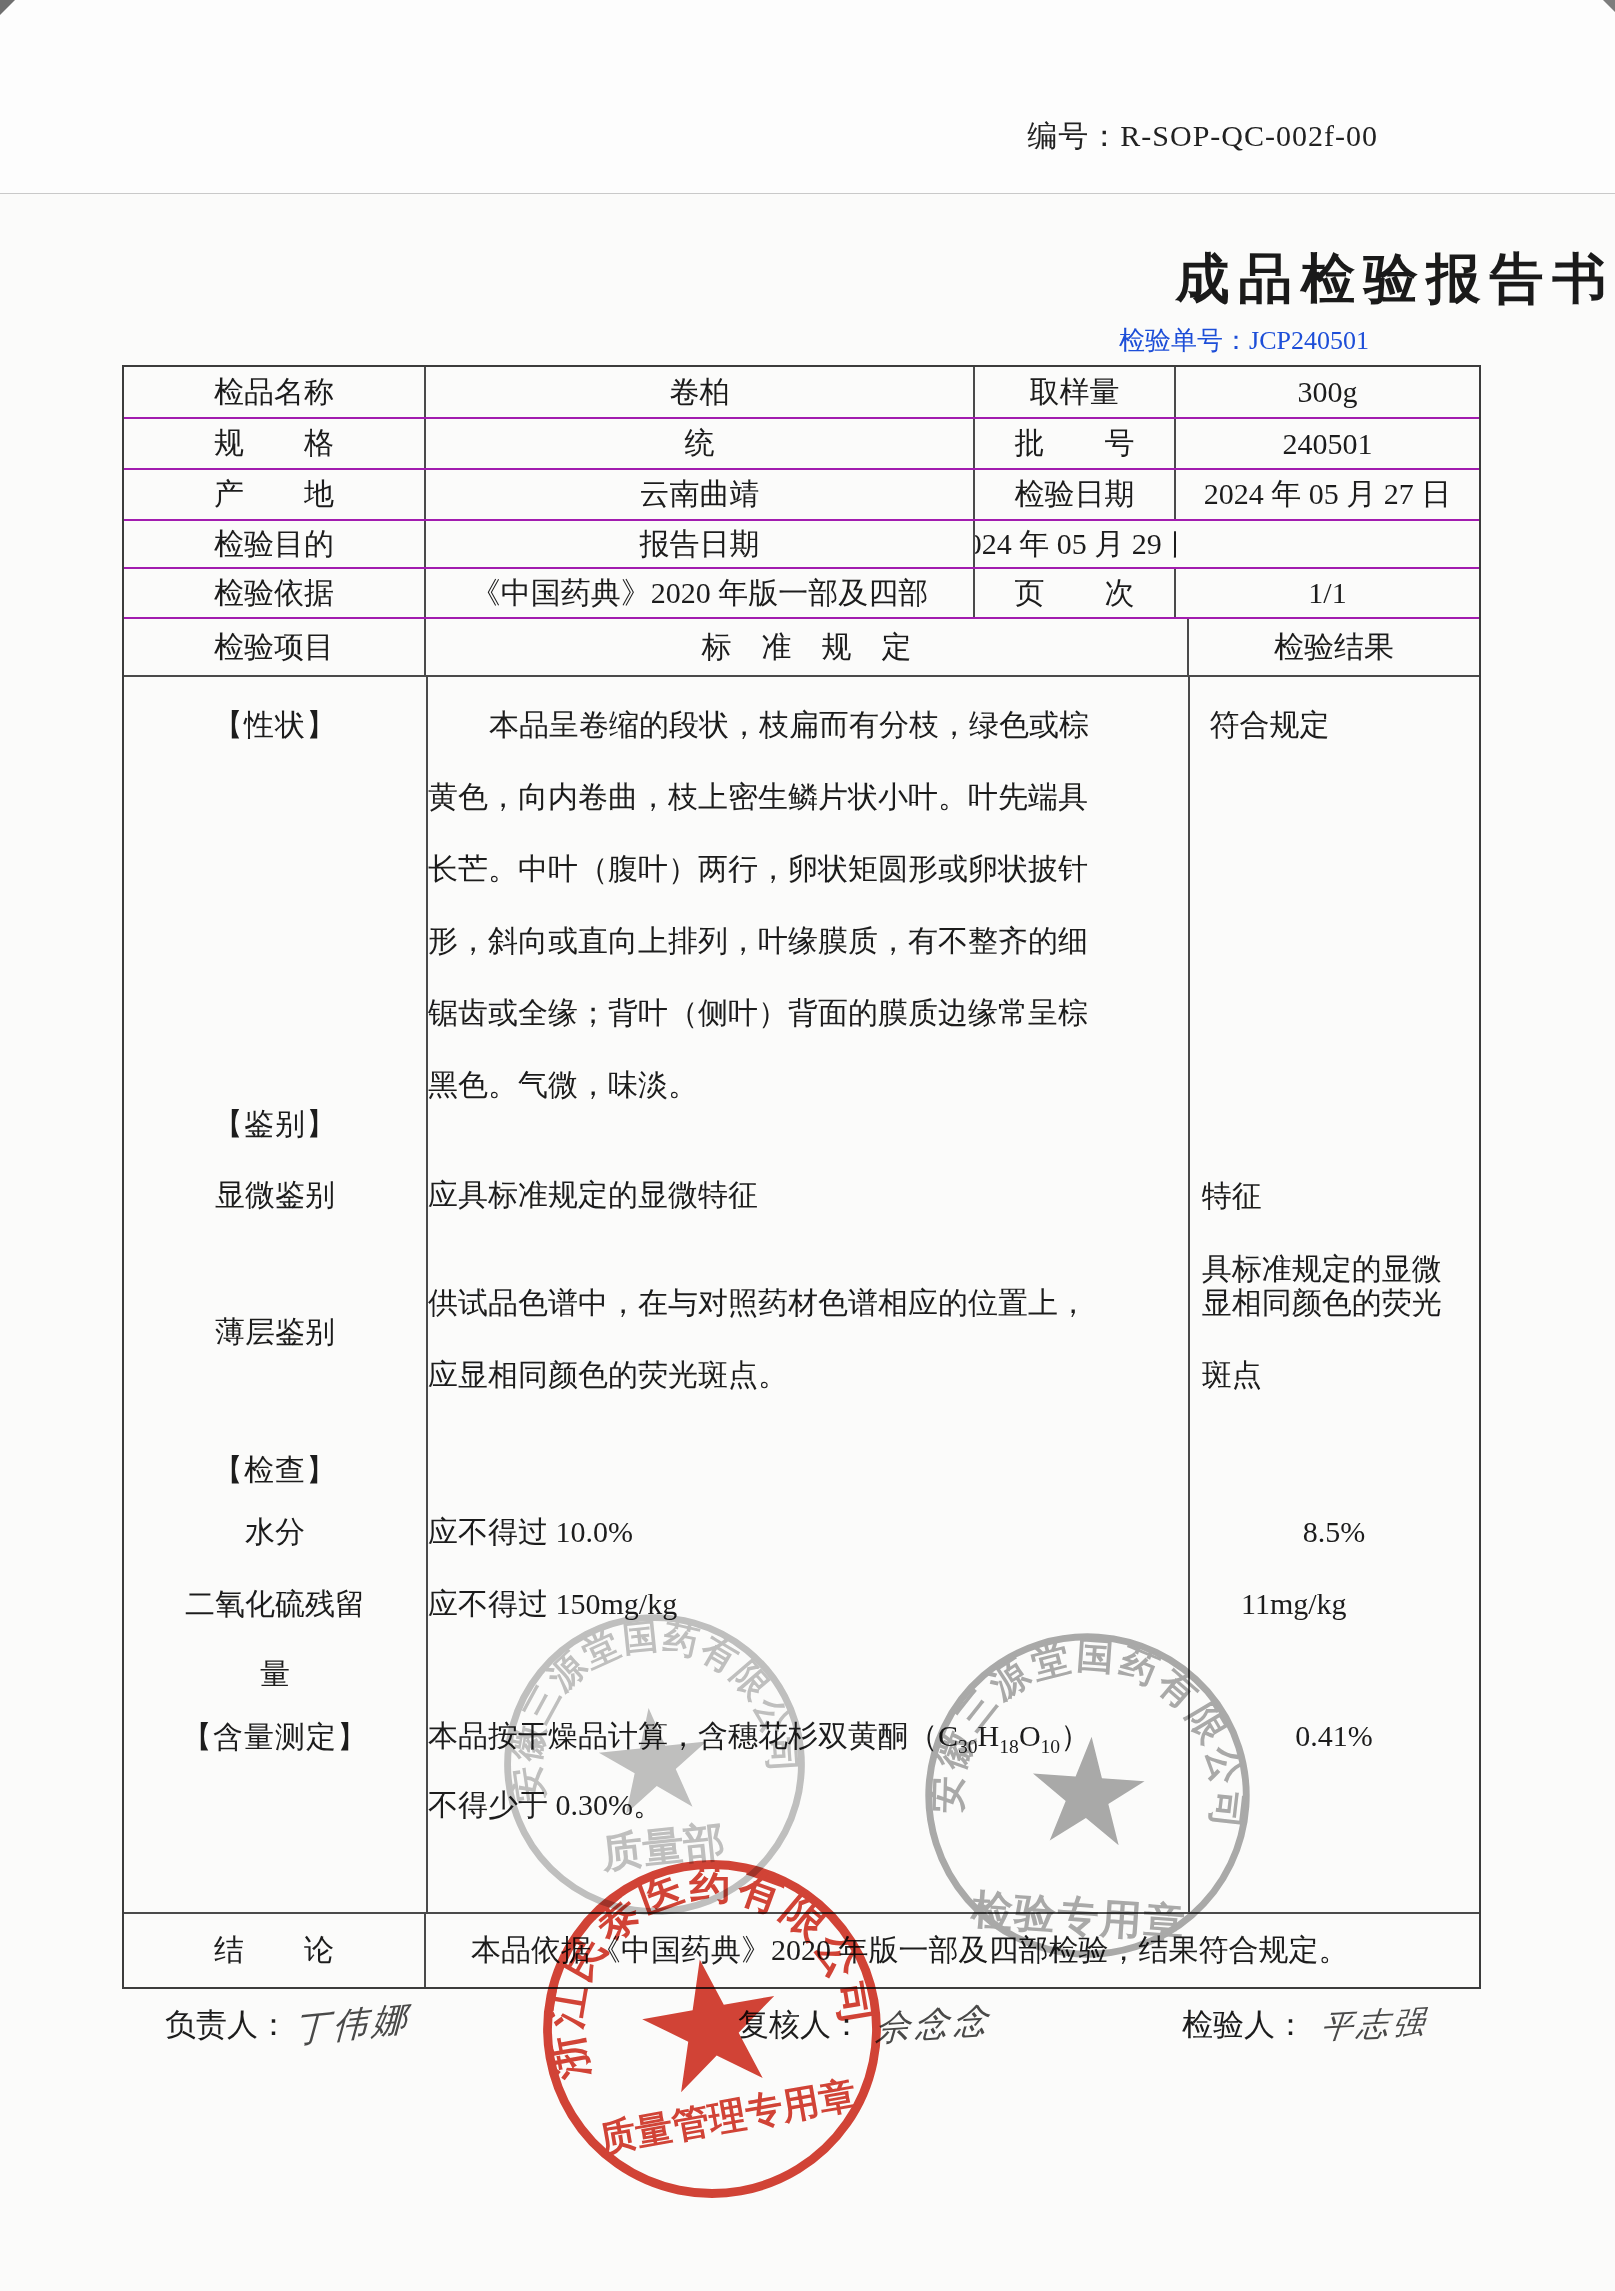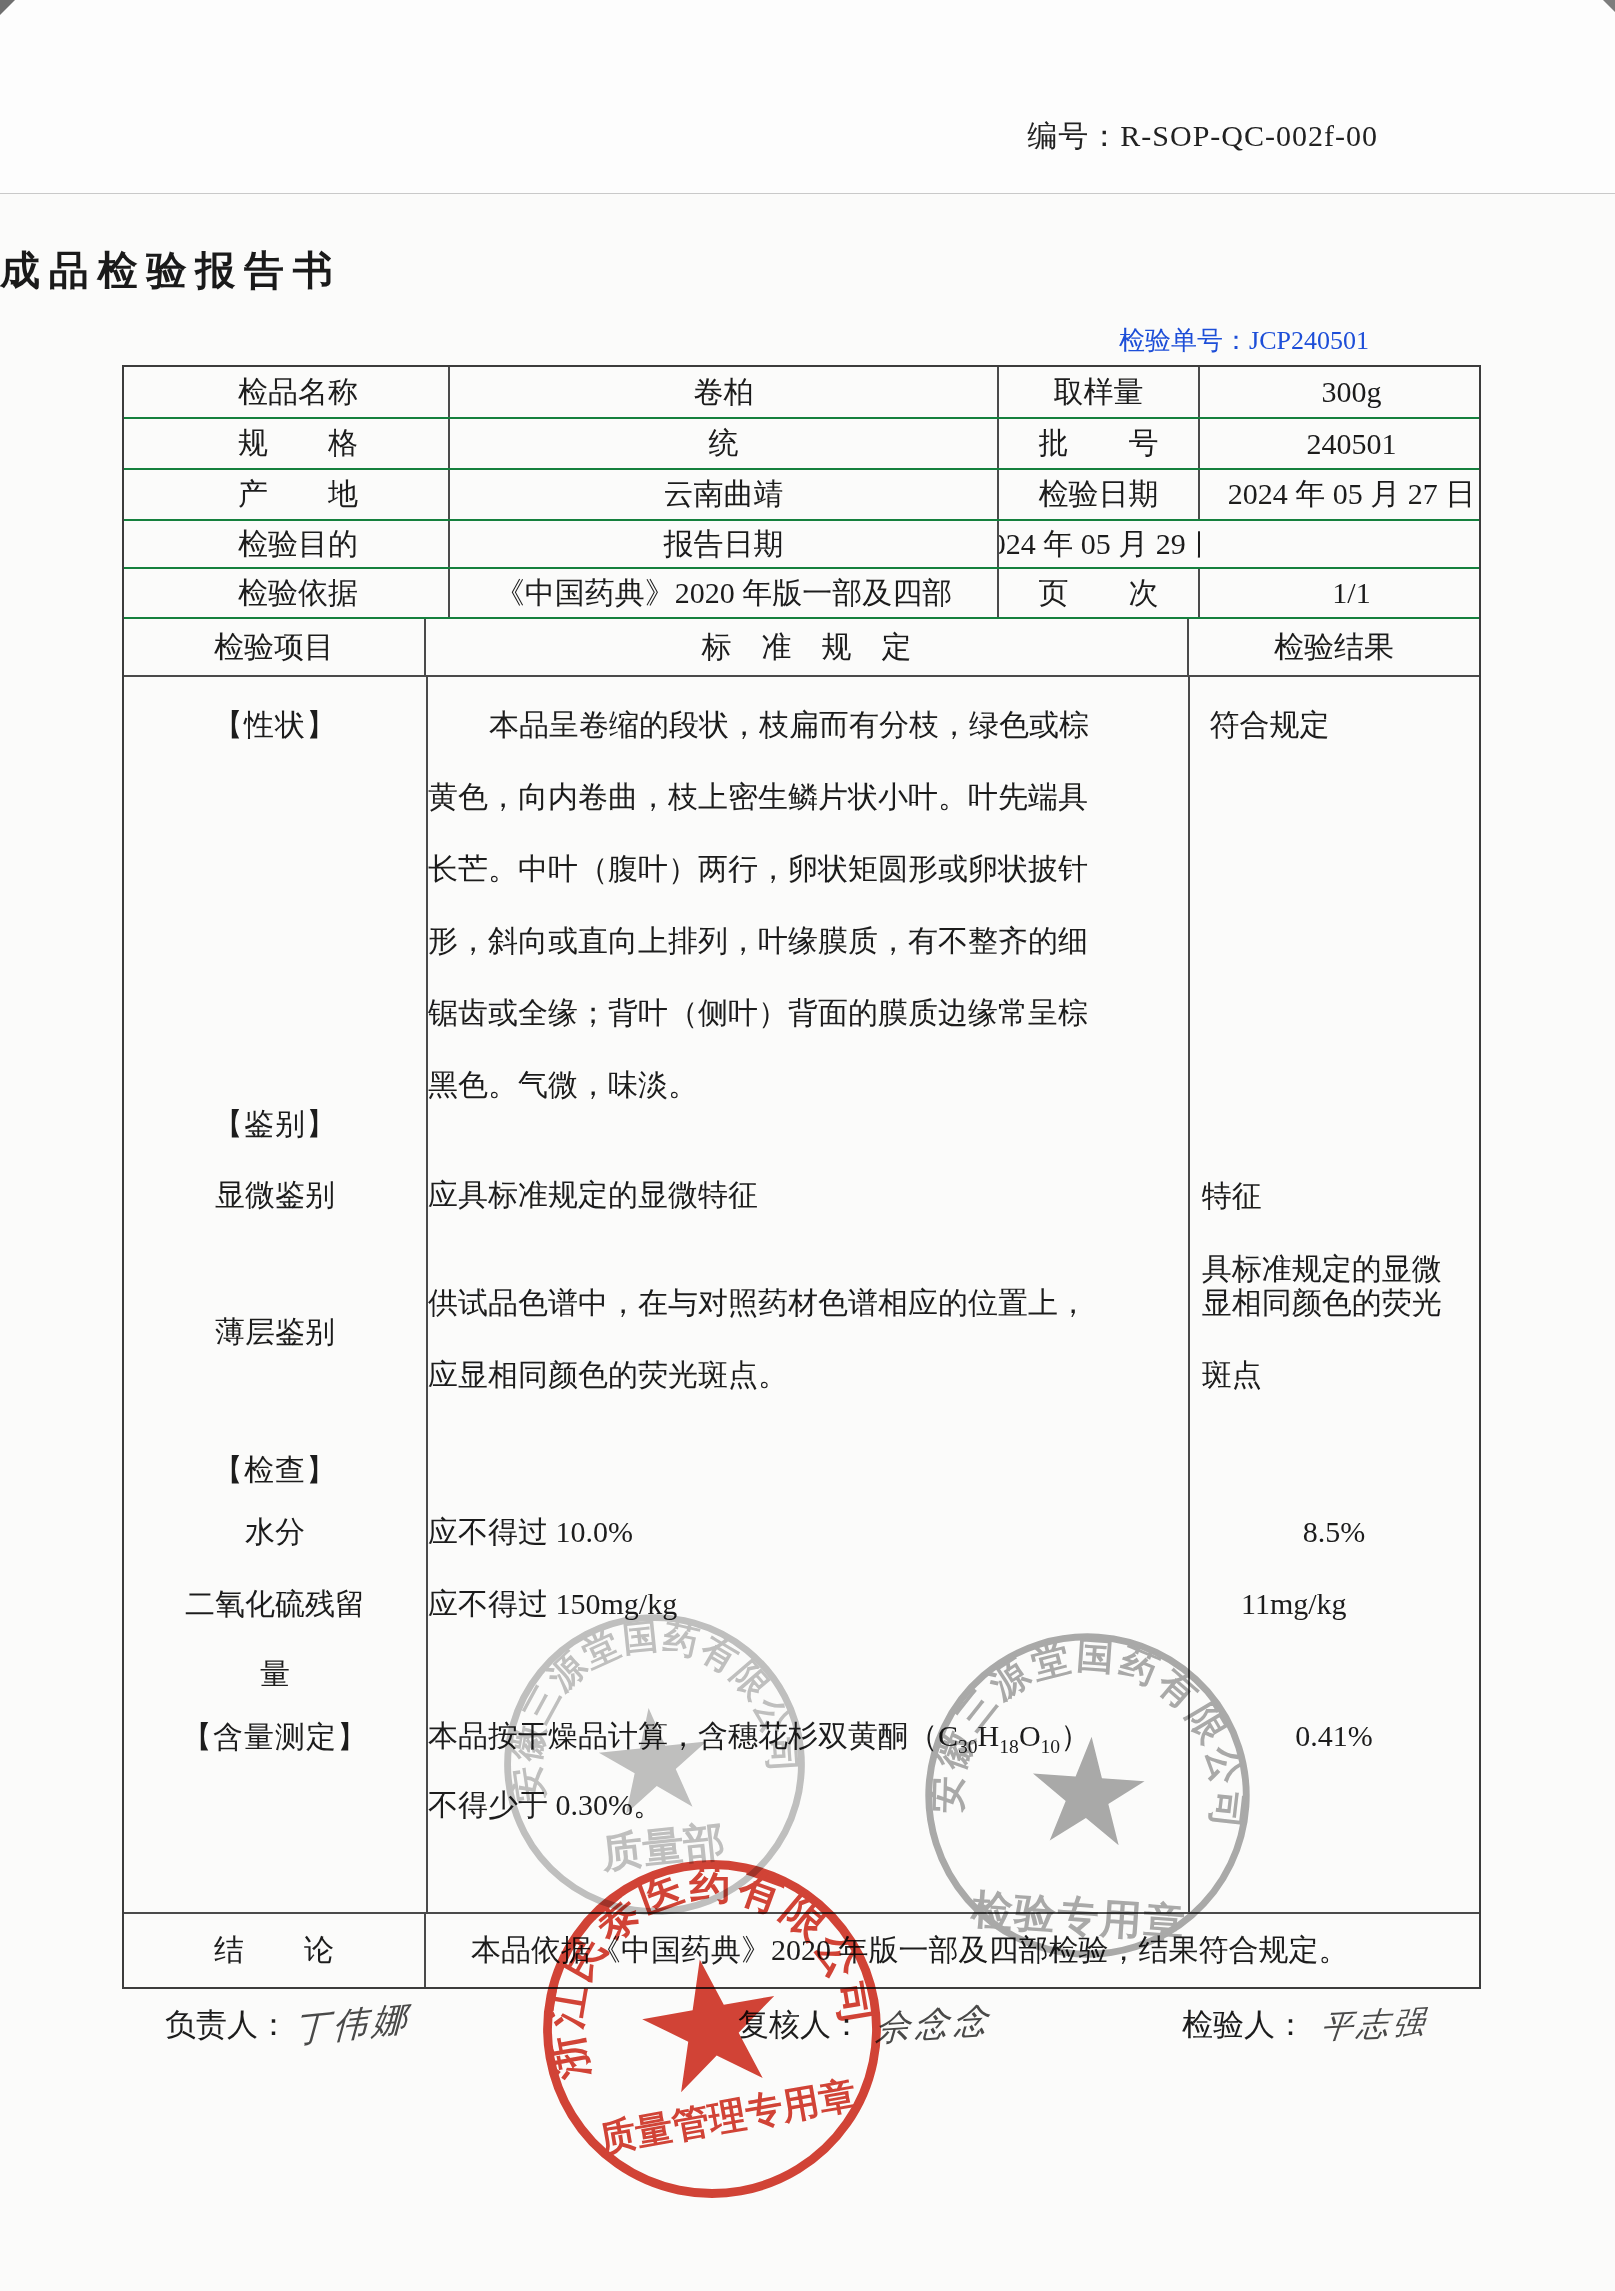--- a/index.html
+++ b/index.html
@@ -5,28 +5,28 @@
   html,body{margin:0;padding:0;background:#d9d9d9;}
   .page{position:relative;width:1615px;height:2292px;background:#fbfbfa;overflow:hidden;
         font-family:"Liberation Serif","DejaVu Serif",serif;color:#1c1c1c;}
   .scan-top{position:absolute;left:0;top:0;width:100%;height:193px;background:#fdfdfd;
             border-bottom:1px solid #c9c9c9;}
   .corner-tl{position:absolute;left:0;top:0;width:0;height:0;
              border-top:15.7px solid #6f6f6f;border-right:15.7px solid transparent;}
   .corner-tr{position:absolute;right:0;top:0;width:0;height:0;
              border-top:12.7px solid #7d7d7d;border-left:12.7px solid transparent;}
   .doc-number{position:absolute;top:116px;right:237px;font-size:30px;letter-spacing:1px;color:#222;}
-  .title{position:absolute;top:243px;left:0;width:100%;text-align:left;
+  .title{position:absolute;top:243px;left:0;width:100%;text-align:right;
          font-family:"Liberation Sans","DejaVu Sans",sans-serif;font-weight:700;
-         font-size:40px;letter-spacing:8.8px;color:#1a1a1a;}
+         font-size:54px;letter-spacing:8.8px;color:#1a1a1a;}
   .report-number{position:absolute;top:323px;right:246px;font-size:26px;color:#1d4ed8;}
 
   
   .rtable{position:absolute;left:122px;top:365px;width:1355px;border:2px solid #3c3c3c;}
-  .irow{display:grid;grid-template-columns:302px 549px 201px 303px;border-bottom:2px solid #15803d;padding-left:24px;}
+  .irow{display:grid;grid-template-columns:302px 549px 201px 303px;border-bottom:2px solid #a21caf;}
   .irow > div{display:flex;align-items:center;justify-content:center;font-size:30px;
               border-right:2px solid #4a4a4a;box-sizing:border-box;overflow:hidden;white-space:nowrap;}
   .irow > div:last-child{border-right:none;}
   .hrow{display:grid;grid-template-columns:302px 763px 290px;border-bottom:2px solid #4a4a4a;}
   .hrow > div{display:flex;align-items:center;justify-content:center;font-size:30px;
               border-right:2px solid #4a4a4a;box-sizing:border-box;}
   .hrow > div:last-child{border-right:none;}
   .r51{height:50px}.r50{height:49px}.r47{height:46px}.r49{height:48px}.r57{height:56px}
 
   .tbody{position:relative;height:1235px;border-bottom:2px solid #4a4a4a;font-size:30px;}

